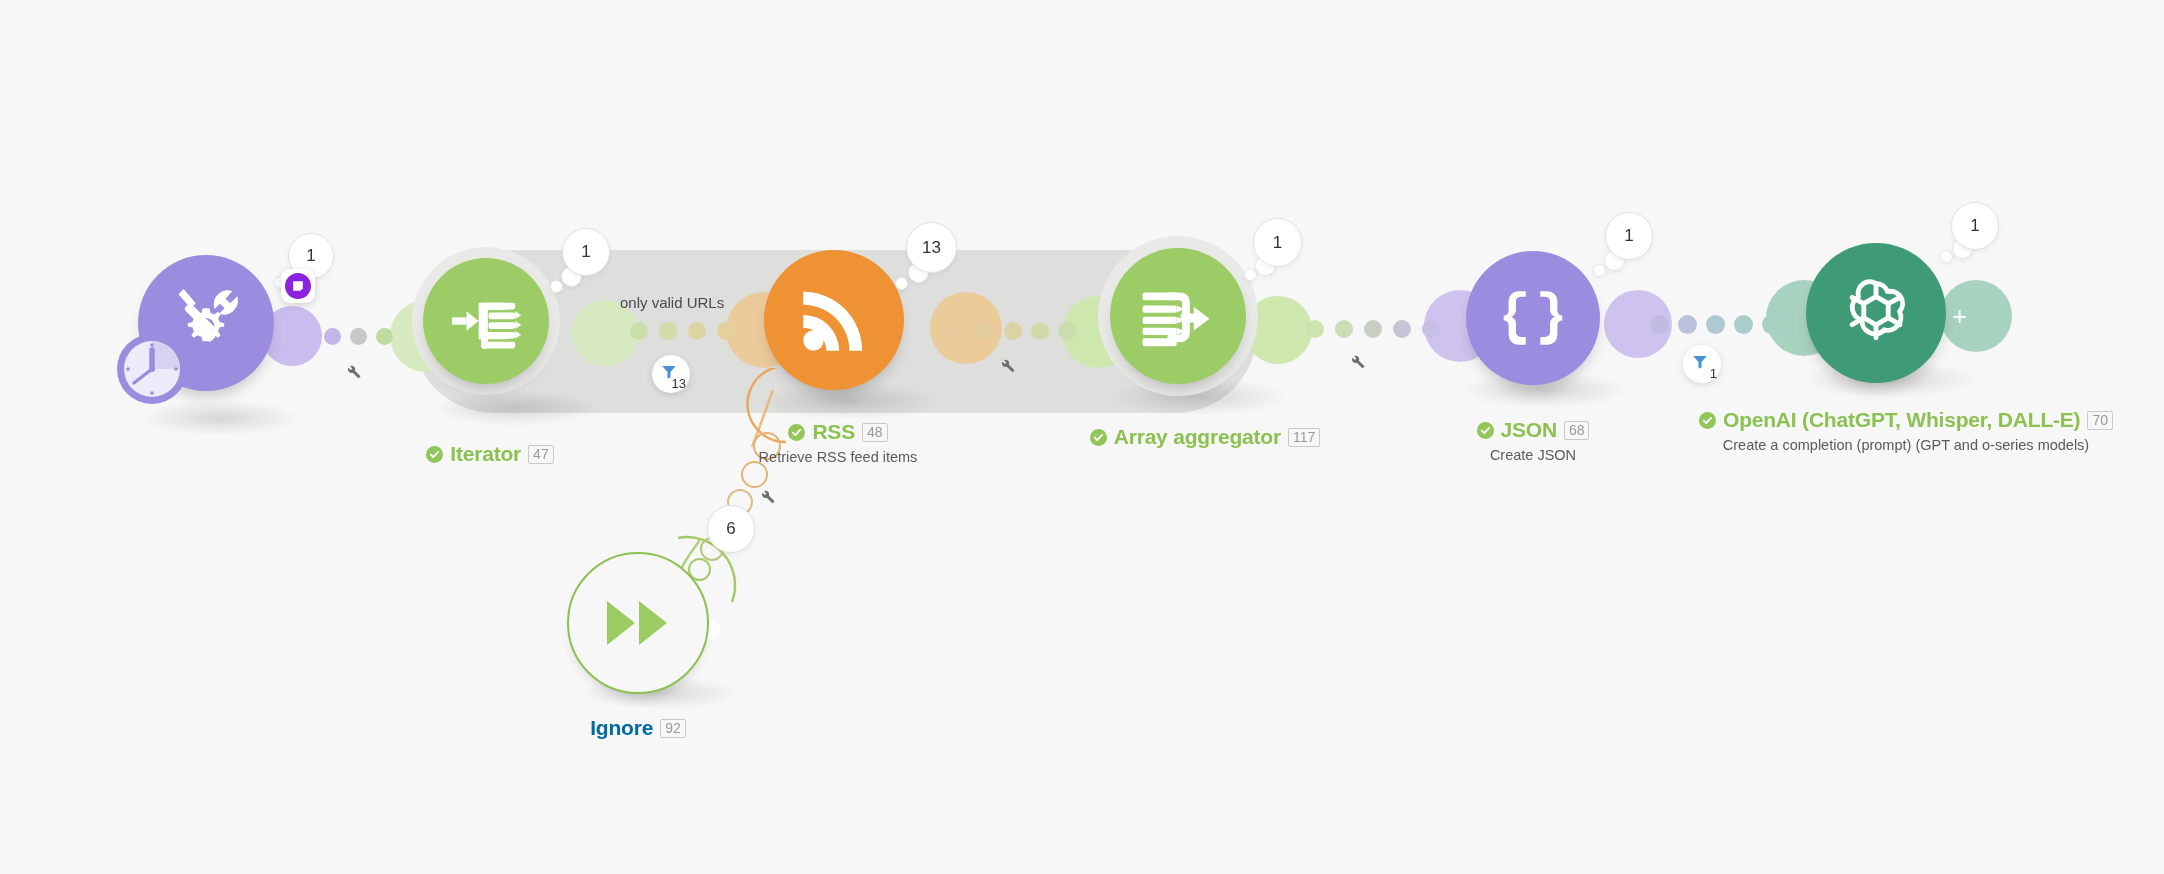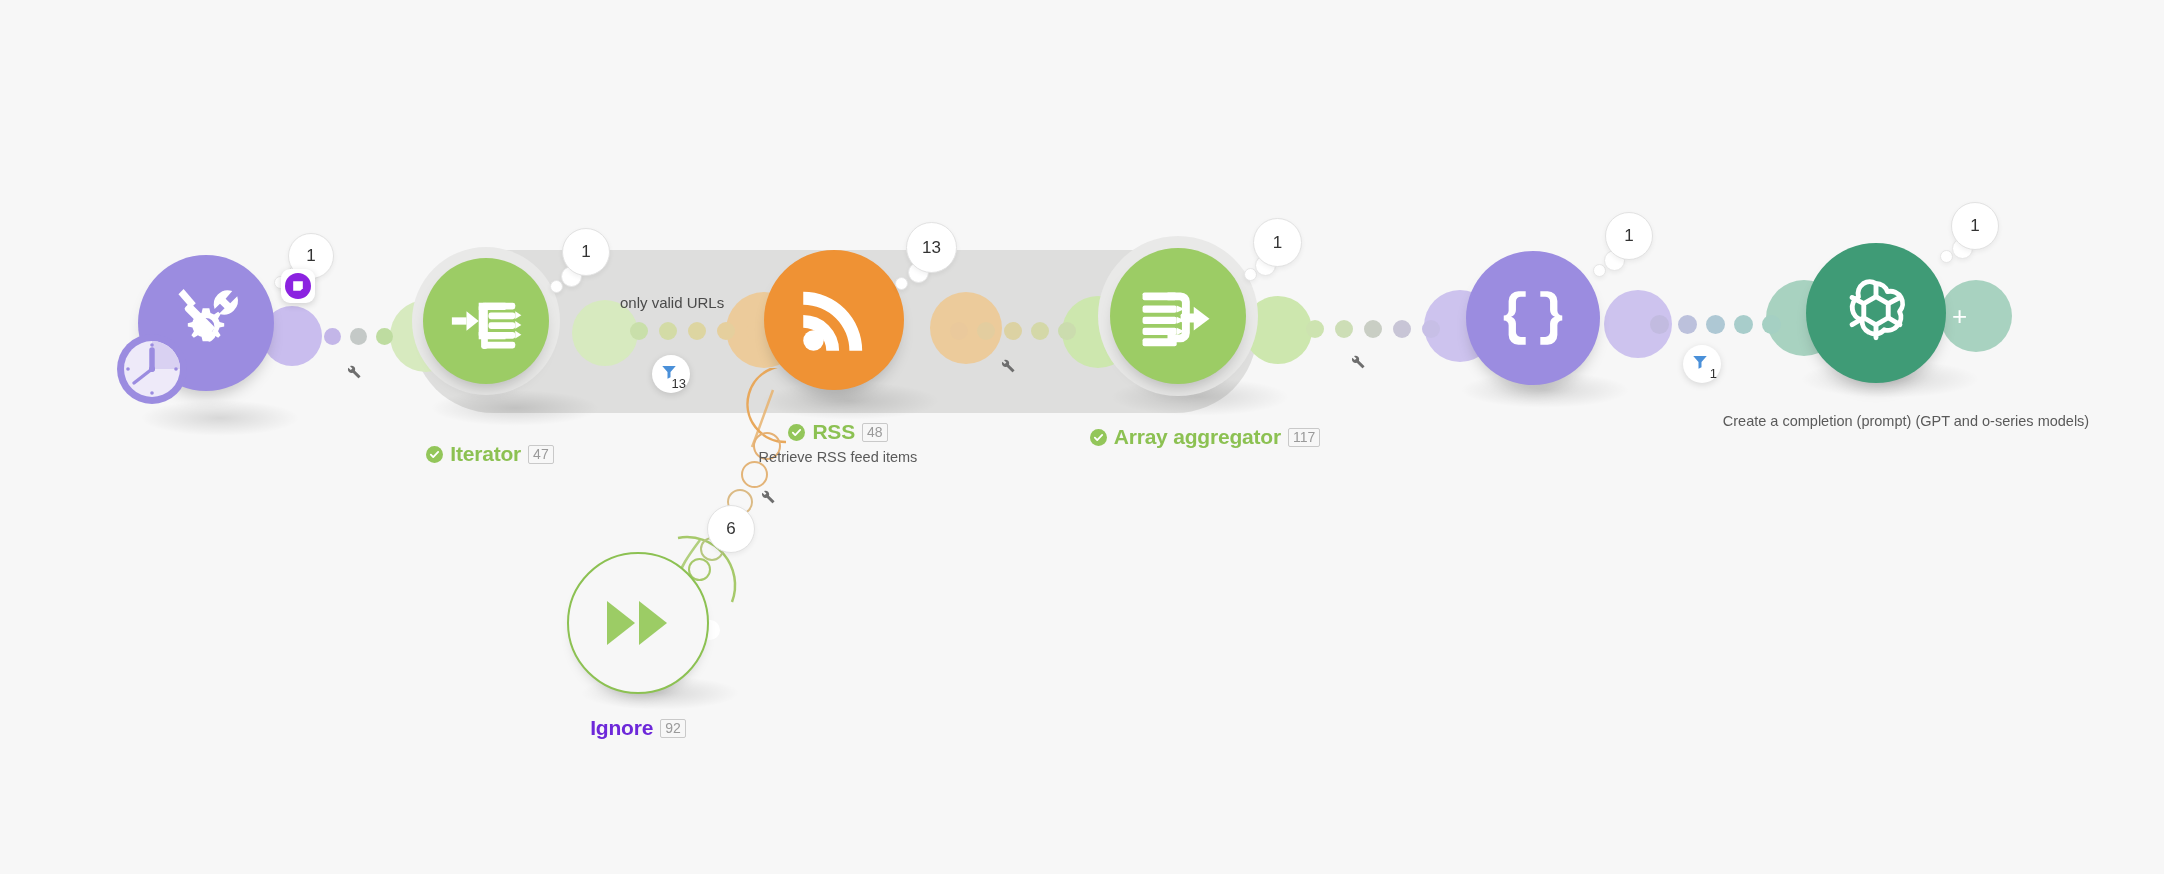--- a/index.html
+++ b/index.html
@@ -47,21 +47,21 @@
   .label-row{display:flex;align-items:center;justify-content:center;gap:7px;}
   .chk{
     width:17px;height:17px;border-radius:50%;
     background:#93c65a;display:inline-flex;align-items:center;justify-content:center;
     flex:0 0 auto;
   }
   .chk svg{display:block;}
   .ttl{
     font-size:21px;font-weight:bold;color:#8cc152;letter-spacing:-.2px;
   }
-  .ttl.dark{color:#6d28d9;}
+  .ttl.dark{color:#0369a1;}
   .idbox{
     font-size:14px;color:#9a9a9a;border:1px solid #c9c9c9;
     padding:0 4px;border-radius:2px;line-height:17px;display:inline-block;
     background:#f7f7f7;
   }
   .sub{font-size:14.5px;color:#5a5a5a;margin-top:5px;}
 
   
   .bubble{
     position:absolute;border-radius:50%;
@@ -386,36 +386,57 @@
           <path d="M38 10 h6 a8 8 0 0 1 8 8 v8 a4 4 0 0 0 4 4 v4 a4 4 0 0 0 -4 4 v8 a8 8 0 0 1 -8 8 h-6 v-6.5 h4 a4 4 0 0 0 4 -4 v-7 a6 6 0 0 1 4 -5.5 a6 6 0 0 1 -4 -5.5 v-7 a4 4 0 0 0 -4 -4 h-4 z"></path>
         </g>
       </svg>
     </div>
   </div>
 
   <div class="bubble tiny" style="left:1593px;top:264px;width:11px;height:11px;"></div>
   <div class="bubble tiny" style="left:1604px;top:250px;width:19px;height:19px;"></div>
   <div class="bubble" style="left:1605px;top:212px;width:46px;height:46px;">1</div>
 
+  <div class="label-block" style="left:1433px;top:418px;width:200px;">
+    <div class="label-row">
+      <span class="chk">
+          <svg width="11" height="11" viewBox="0 0 12 12">
+            <path d="M2 6.2 L4.6 8.8 L10 3.2" stroke="#fff" stroke-width="2" fill="none" stroke-linecap="round" stroke-linejoin="round"></path>
+          </svg>
+        </span>
+      <span class="ttl">JSON</span>
+      <span class="idbox">68</span>
+    </div>
+    <div class="sub">Create JSON</div>
+  </div>
 
   <div class="node" style="left:1806px;top:243px;">
     <div class="disc" style="left:0;top:0;width:140px;height:140px;background:#3f9b76;">
       <svg width="92" height="92" viewBox="0 0 64 64">
         <path fill="none" stroke="#ffffff" stroke-width="3.4" stroke-linejoin="round" stroke-linecap="round" d="M32 11.5 a8.5 8.5 0 0 1 8 5.6 a8.5 8.5 0 0 1 9.4 4.1 a8.5 8.5 0 0 1 -1 9.8 a8.5 8.5 0 0 1 -1.4 9.7 a8.5 8.5 0 0 1 -9.3 3 a8.5 8.5 0 0 1 -10.7 1.7 a8.5 8.5 0 0 1 -4.6 -8.6 a8.5 8.5 0 0 1 -6.8 -7.1 a8.5 8.5 0 0 1 4.2 -8.9 a8.5 8.5 0 0 1 3.3 -9.2 a8.5 8.5 0 0 1 8.9 -0.1 z"></path>
         <path fill="none" stroke="#ffffff" stroke-width="3.4" stroke-linejoin="round" stroke-linecap="round" d="M23.5 25.5 L32 20.6 L40.5 25.5 L40.5 35.3 L32 40.2 L23.5 35.3 Z"></path>
         <path fill="none" stroke="#ffffff" stroke-width="3.4" stroke-linecap="round" d="M32 20.6 L32 11.8 M40.5 25.5 L48.6 21.2 M40.5 35.3 L48.6 40.1 M32 40.2 L32 49.3 M23.5 35.3 L15.4 40.1 M23.5 25.5 L15.4 21.2"></path>
       </svg>
     </div>
   </div>
 
   <div class="bubble tiny" style="left:1940px;top:250px;width:11px;height:11px;"></div>
   <div class="bubble tiny" style="left:1952px;top:238px;width:19px;height:19px;"></div>
   <div class="bubble" style="left:1951px;top:202px;width:46px;height:46px;">1</div>
 
   <div class="label-block" style="left:1686px;top:408px;width:440px;">
+    <div class="label-row">
+      <span class="chk">
+          <svg width="11" height="11" viewBox="0 0 12 12">
+            <path d="M2 6.2 L4.6 8.8 L10 3.2" stroke="#fff" stroke-width="2" fill="none" stroke-linecap="round" stroke-linejoin="round"></path>
+          </svg>
+        </span>
+      <span class="ttl">OpenAI (ChatGPT, Whisper, DALL-E)</span>
+      <span class="idbox">70</span>
+    </div>
     <div class="sub">Create a completion (prompt) (GPT and o-series models)</div>
   </div>
 
   <div class="node" style="left:567px;top:552px;">
     <div class="disc ring" style="left:0;top:0;width:142px;height:142px;background:#f7f7f7;border:2px solid #8cc152;box-sizing:border-box;">
       <svg width="66" height="48" viewBox="0 0 66 48">
         <g fill="#9ccc65">
           <path d="M2 2 L30 24 L2 46 Z"></path>
           <path d="M34 2 L62 24 L34 46 Z"></path>
         </g>

